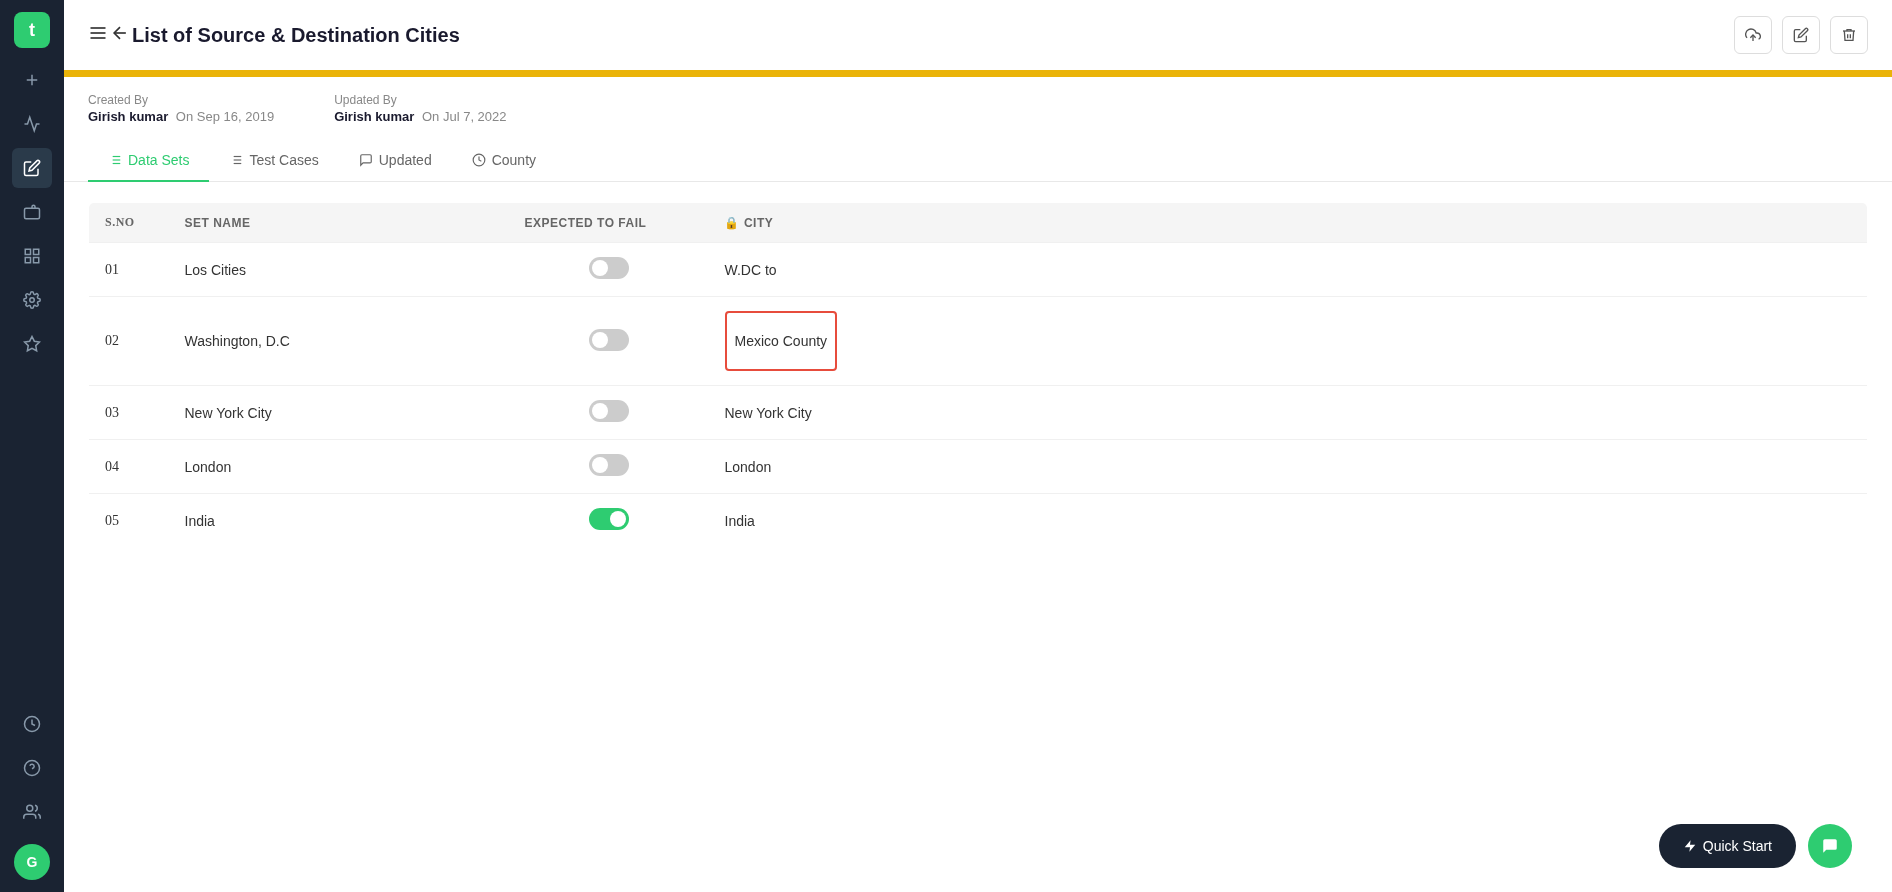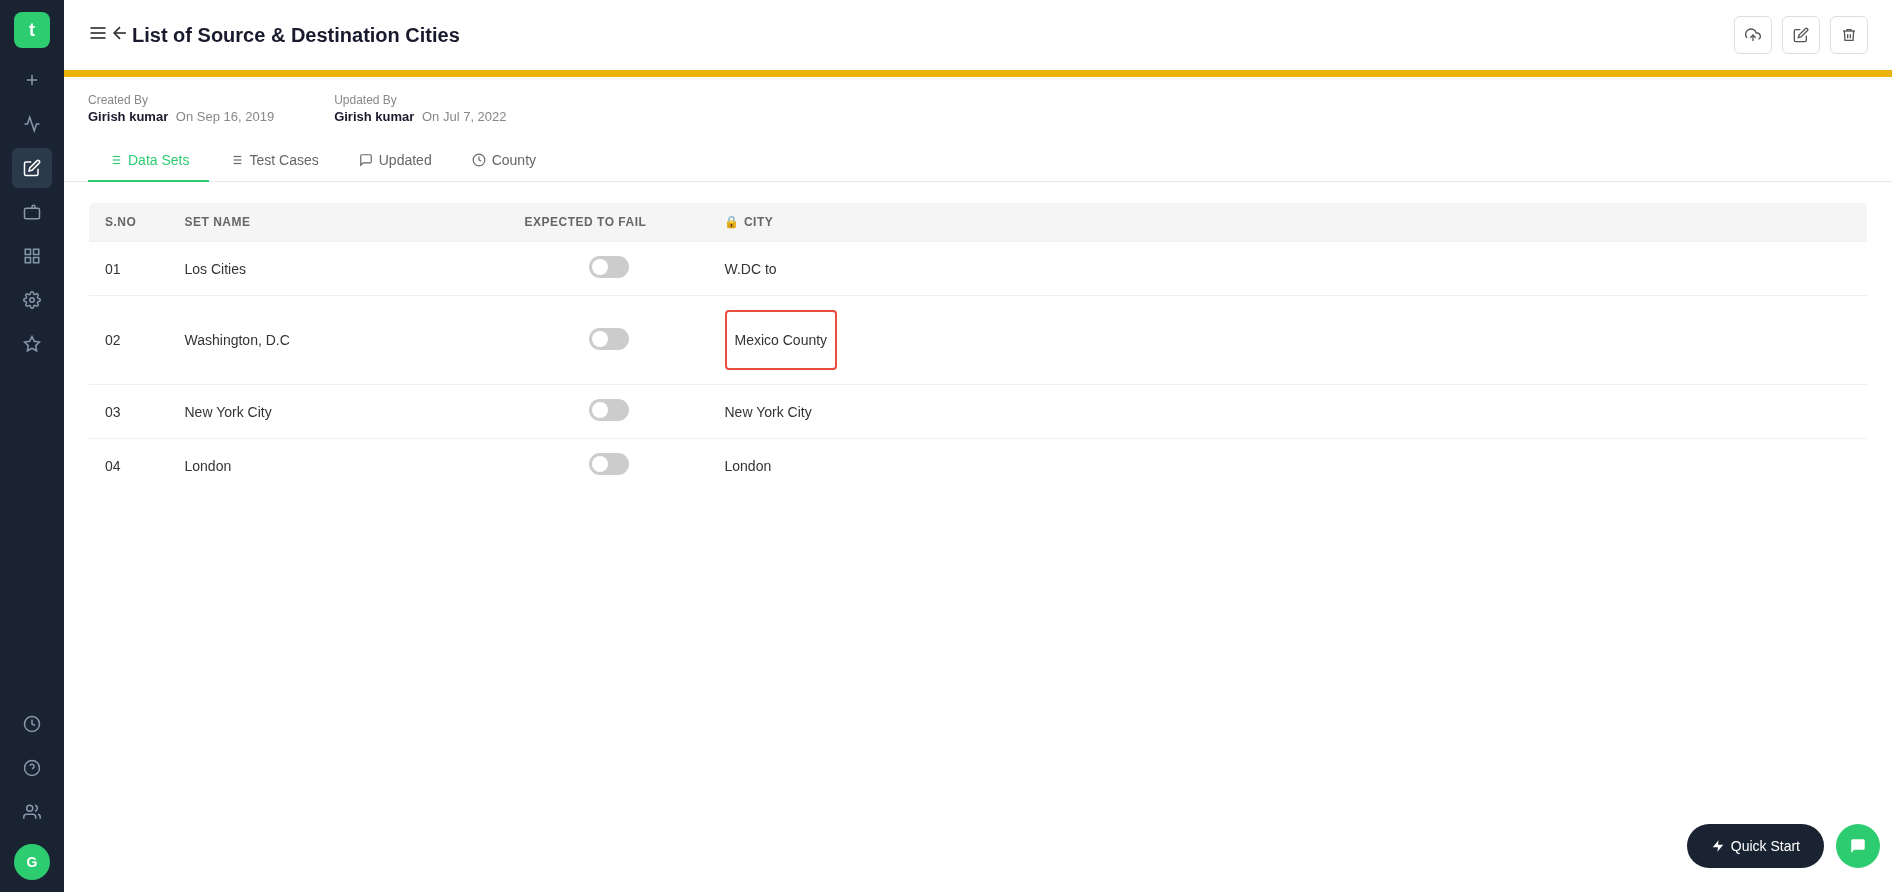--- a/index.html
+++ b/index.html
@@ -143,21 +143,21 @@
       text-transform: uppercase;
       letter-spacing: 0.5px;
     }
     .data-table td {
       padding: 14px 16px;
       font-size: 14px;
       color: #333;
       border-top: 1px solid #f0f0f0;
     }
 
-    .col-sno { width: 80px; }
+    .col-sno { width: 80px; font-family: Liberation Serif, serif; }
     .col-setname { width: 340px; }
     .col-expected { width: 200px; text-align: center; }
     .col-city { flex: 1; }
 
     
     .toggle-switch {
       position: relative;
       display: inline-block;
       width: 40px; height: 22px;
     }
@@ -189,21 +189,21 @@
     .cell-highlight {
       border: 2px solid #e74c3c;
       border-radius: 4px;
       padding: 20px 8px;
       display: inline-block;
     }
 
     
     .bottom-actions {
       position: fixed;
-      bottom: 24px; right: 12px;
+      bottom: 24px; right: 40px;
       display: flex; gap: 12px;
     }
     .btn-quick-start {
       background: #1a2332;
       color: white;
       border: none;
       border-radius: 24px;
       padding: 12px 24px;
       font-size: 14px;
       font-weight: 500;
@@ -430,20 +430,26 @@
             <td class="col-setname">New York City</td>
             <td class="col-expected" style="text-align: center;"><div class="toggle-switch"><div class="toggle-slider"></div></div></td>
             <td class="col-city">New York City</td>
           </tr>
           <tr>
             <td class="col-sno">04</td>
             <td class="col-setname">London</td>
             <td class="col-expected" style="text-align: center;"><div class="toggle-switch"><div class="toggle-slider"></div></div></td>
             <td class="col-city">London</td>
           </tr>
+          <tr>
+            <td class="col-sno">05</td>
+            <td class="col-setname">India</td>
+            <td class="col-expected" style="text-align: center;"><div class="toggle-switch on"><div class="toggle-slider"></div></div></td>
+            <td class="col-city">India</td>
+          </tr>
         </tbody>
     </table>
   </div>
 </div>
 
 <div class="bottom-actions">
   <button class="btn-quick-start">
     <svg width="14" height="14" viewBox="0 0 24 24" fill="currentColor">
         <polygon points="13 2 3 14 12 14 11 22 21 10 12 10 13 2"></polygon>
       </svg>

